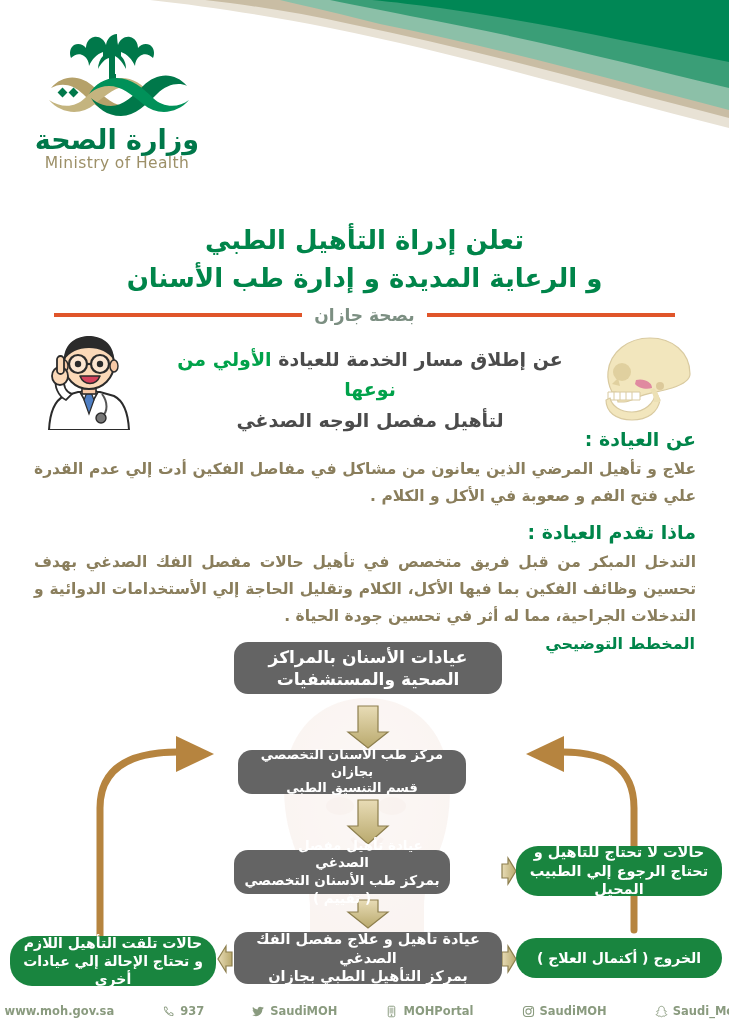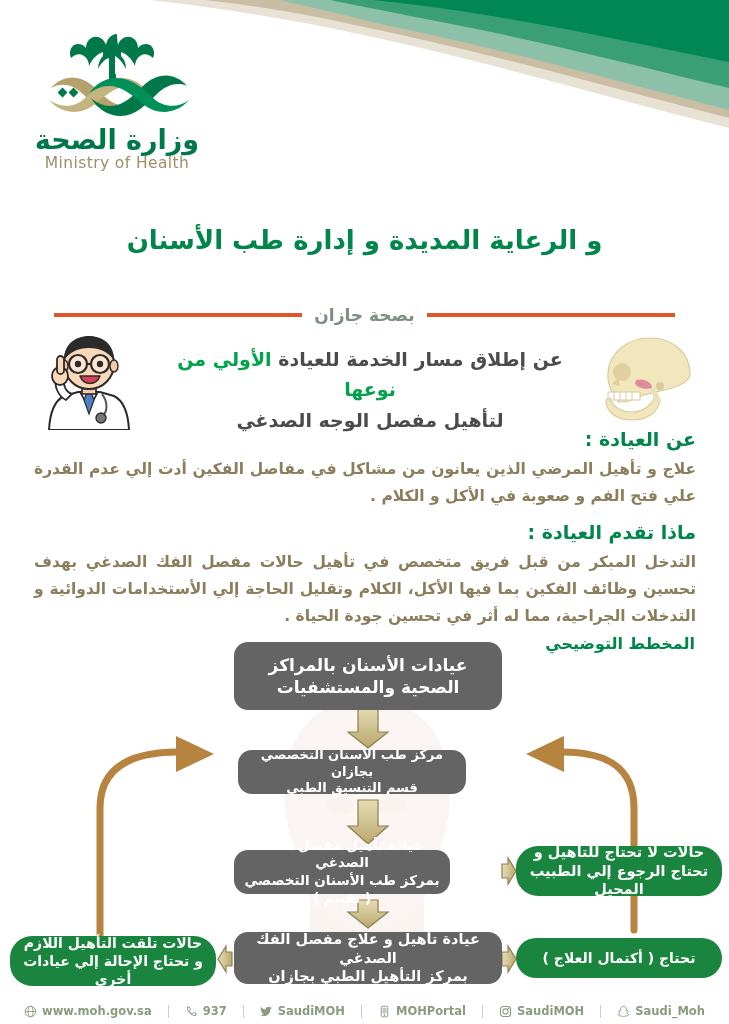--- a/index.html
+++ b/index.html
@@ -120,36 +120,36 @@
   }
   .node{
     position:absolute; border-radius:14px;
     display:flex; align-items:center; justify-content:center;
     text-align:center; direction:rtl; color:#ffffff; font-weight:bold;
     line-height:1.3; padding:5px 9px;
   }
   .node.gray{ background:#646464; }
   .node.green{ background:#19853f; border-radius:22px; }
 
-  #node-clinics{ left:234px; top:14px; width:268px; height:68px; font-size:17px; }
+  #node-clinics{ left:234px; top:14px; width:268px; height:52px; font-size:17px; }
   #node-center { left:238px; top:122px; width:228px; height:44px; font-size:13px; }
   #node-eval   { left:234px; top:222px; width:216px; height:44px; font-size:13.5px; }
   #node-treat  { left:234px; top:304px; width:268px; height:52px; font-size:14.5px; }
 
   #node-noreh  { left:516px; top:218px; width:206px; height:50px; font-size:14.5px; }
   #node-exit   { left:516px; top:310px; width:206px; height:40px; font-size:14px; }
   #node-refer  { left:10px;  top:308px; width:206px; height:50px; font-size:14px; }
 
   .arrow-svg{ position:absolute; left:0; top:0; width:729px; height:365px;
     pointer-events:none; }
 
   
   #footer{
     position:absolute; left:0; top:998px; width:729px; height:26px;
-    display:flex; align-items:center; justify-content:center; gap:8px;
+    display:flex; align-items:center; justify-content:center; gap:16px;
     direction:ltr;
   }
   .f-item{
     display:flex; align-items:center; gap:5px;
     font-size:11.5px; color:#8a9b7f; font-weight:bold;
     padding:0 8px;
   }
   .f-sep{ width:1px; height:13px; background:#c8d2c2; }
   .f-ico{ width:13px; height:13px; display:block; }
 </style>
@@ -188,20 +188,21 @@
         <rect x="22" y="63" width="7" height="7" transform="rotate(45 25.5 66.5)"></rect>
         <rect x="33" y="63" width="7" height="7" transform="rotate(45 36.5 66.5)"></rect>
       </g>
     </svg>
     <div class="logo-ar">وزارة الصحة</div>
     <div class="logo-en">Ministry of Health</div>
   </div>
 
 
   <div id="title-block">
+    <div class="title-line">تعلن إدراة التأهيل الطبي</div>
     <div class="title-line">و الرعاية المديدة و إدارة طب الأسنان</div>
   </div>
 
   <div id="divider-row">
     <span class="div-line"></span>
     <span id="divider-text">بصحة جازان</span>
     <span class="div-line"></span>
   </div>
 
   <div id="hero">
@@ -365,21 +366,21 @@
 
     <div class="node gray" id="node-treat">
       <div>
         <div>عيادة تأهيل و علاج مفصل الفك الصدغي</div>
         <div>بمركز التأهيل الطبي بجازان</div>
       </div>
     </div>
 
     <div class="node green" id="node-noreh">حالات لا تحتاج للتأهيل و تحتاج الرجوع إلي الطبيب المحيل</div>
 
-    <div class="node green" id="node-exit">تحتاج ( أكتمال العلاج )</div>
+    <div class="node green" id="node-exit">الخروج ( أكتمال العلاج )</div>
 
     <div class="node green" id="node-refer">حالات تلقت التأهيل اللازم و تحتاج الإحالة إلي عيادات أخري</div>
   </div>
 
   <div id="footer">
 
     <div class="f-item">
       <svg class="f-ico" viewBox="0 0 16 16">
         <circle cx="8" cy="8" r="6.5" fill="none" stroke="#8a9b7f" stroke-width="1.2"></circle>
         <ellipse cx="8" cy="8" rx="3" ry="6.5" fill="none" stroke="#8a9b7f" stroke-width="1.1"></ellipse>

